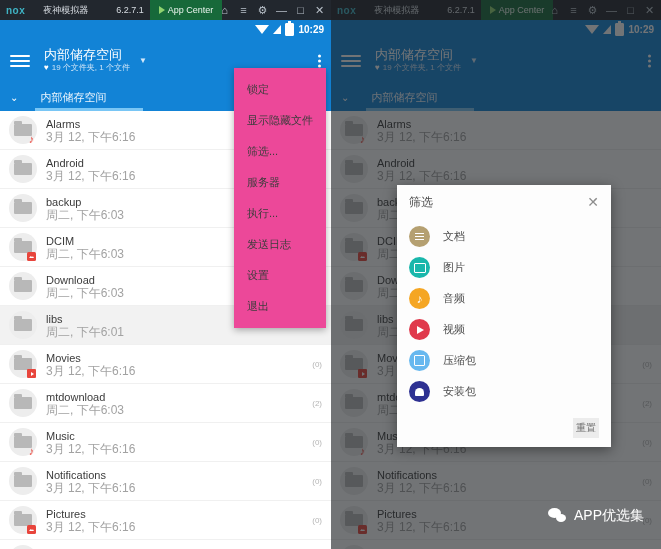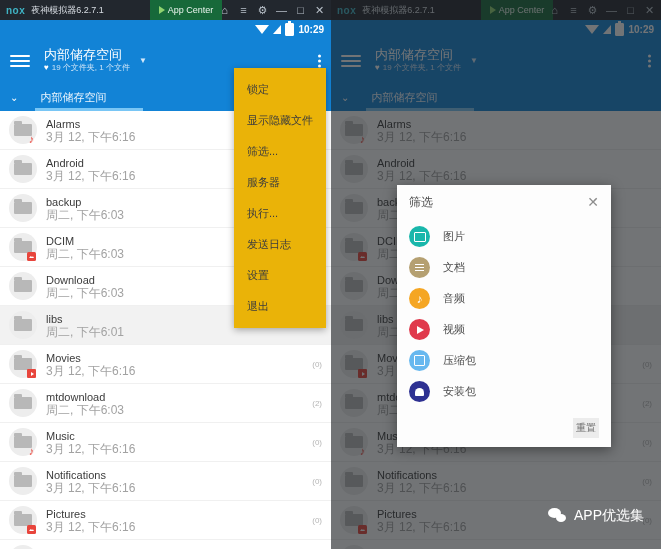--- a/index.html
+++ b/index.html
@@ -7,22 +7,22 @@
        font-family:"Liberation Sans","DejaVu Sans",sans-serif;}
   .stage{position:relative;width:661px;height:549px;border-radius:14px;}
 
   .panel{position:absolute;top:0;width:331px;height:549px;overflow:hidden;background:#fff;}
   .panel.left{left:0;}
   .panel.right{left:331px;width:330px;}
 
   
   .titlebar{position:relative;height:20px;background:#22272e;display:flex;align-items:center;}
   .nox-logo{font-size:10px;color:#3fb3c4;letter-spacing:.5px;padding-left:6px;font-weight:bold;}
-  .nox-name{font-size:9px;color:#d8dde3;padding-left:6px;white-space:nowrap;}
-  .nox-ver{font-size:9px;color:#d8dde3;padding-left:0;}
+  .nox-name{font-size:9px;color:#d8dde3;padding-left:18px;white-space:nowrap;}
+  .nox-ver{font-size:9px;color:#d8dde3;padding-left:0;margin-left:28px;}
   .appcenter{position:absolute;left:150px;top:0;height:20px;width:72px;background:#17693a;
              display:flex;align-items:center;justify-content:center;gap:3px;}
   .appcenter .lbl{font-size:9px;color:#eaf5ee;white-space:nowrap;}
   .pt{width:0;height:0;border-left:6px solid #8fd36f;border-top:4px solid transparent;
       border-bottom:4px solid transparent;}
   .wincontrols{position:absolute;right:2px;top:0;height:20px;display:flex;align-items:center;}
   .wc{width:19px;height:20px;display:flex;align-items:center;justify-content:center;
       color:#b8c0c9;font-size:11px;}
 
   
@@ -73,21 +73,21 @@
                    clip-path:polygon(0 100%,35% 35%,60% 70%,80% 45%,100% 100%);}
   .badge.vid{background:#e8453c;border-radius:1px;}
   .badge.vid:after{content:"";width:0;height:0;border-left:3px solid #fff;
                    border-top:2px solid transparent;border-bottom:2px solid transparent;margin-left:1px;}
   .fmeta{display:flex;flex-direction:column;justify-content:center;flex:1;min-width:0;}
   .fname{font-size:11px;color:#3b3b3b;line-height:14px;}
   .fdate{font-size:12px;color:#a2a2a2;line-height:12px;}
   .fcount{font-size:8px;color:#b5b5b5;padding-left:6px;}
 
   
-  .popup{position:absolute;left:234px;top:68px;width:92px;background:#eab308;
+  .popup{position:absolute;left:234px;top:68px;width:92px;background:#ec4899;
          box-shadow:0 2px 7px rgba(0,0,0,.32);z-index:40;padding:6px 0;}
   .popup .mi{height:31px;display:flex;align-items:center;padding-left:13px;
              font-size:11px;color:#3d3d3d;}
 
   
   .scrim{position:absolute;inset:0;background:rgba(28,30,34,.62);z-index:30;}
 
   
   .dialog{position:absolute;left:66px;top:185px;width:214px;background:#fdfdfd;
           box-shadow:0 3px 12px rgba(0,0,0,.42);z-index:35;}
@@ -509,26 +509,26 @@
 
     <div class="scrim"></div>
 
     <div class="dialog">
       <div class="dlg-head">
         <span class="dlg-title">筛选</span>
         <span class="dlg-close">✕</span>
       </div>
       <div class="dlg-body">
           <div class="opt">
+            <span class="opt-ic ic-doc" style="background: rgb(181, 160, 113);"></span>
+            <span class="opt-lbl">文档</span>
+          </div>
+          <div class="opt">
             <span class="opt-ic ic-img" style="background: rgb(25, 183, 171);"></span>
             <span class="opt-lbl">图片</span>
-          </div>
-          <div class="opt">
-            <span class="opt-ic ic-doc" style="background: rgb(181, 160, 113);"></span>
-            <span class="opt-lbl">文档</span>
           </div>
           <div class="opt">
             <span class="opt-ic ic-aud" style="background: rgb(245, 166, 35);"></span>
             <span class="opt-lbl">音频</span>
           </div>
           <div class="opt">
             <span class="opt-ic ic-vid" style="background: rgb(224, 57, 76);"></span>
             <span class="opt-lbl">视频</span>
           </div>
           <div class="opt">

